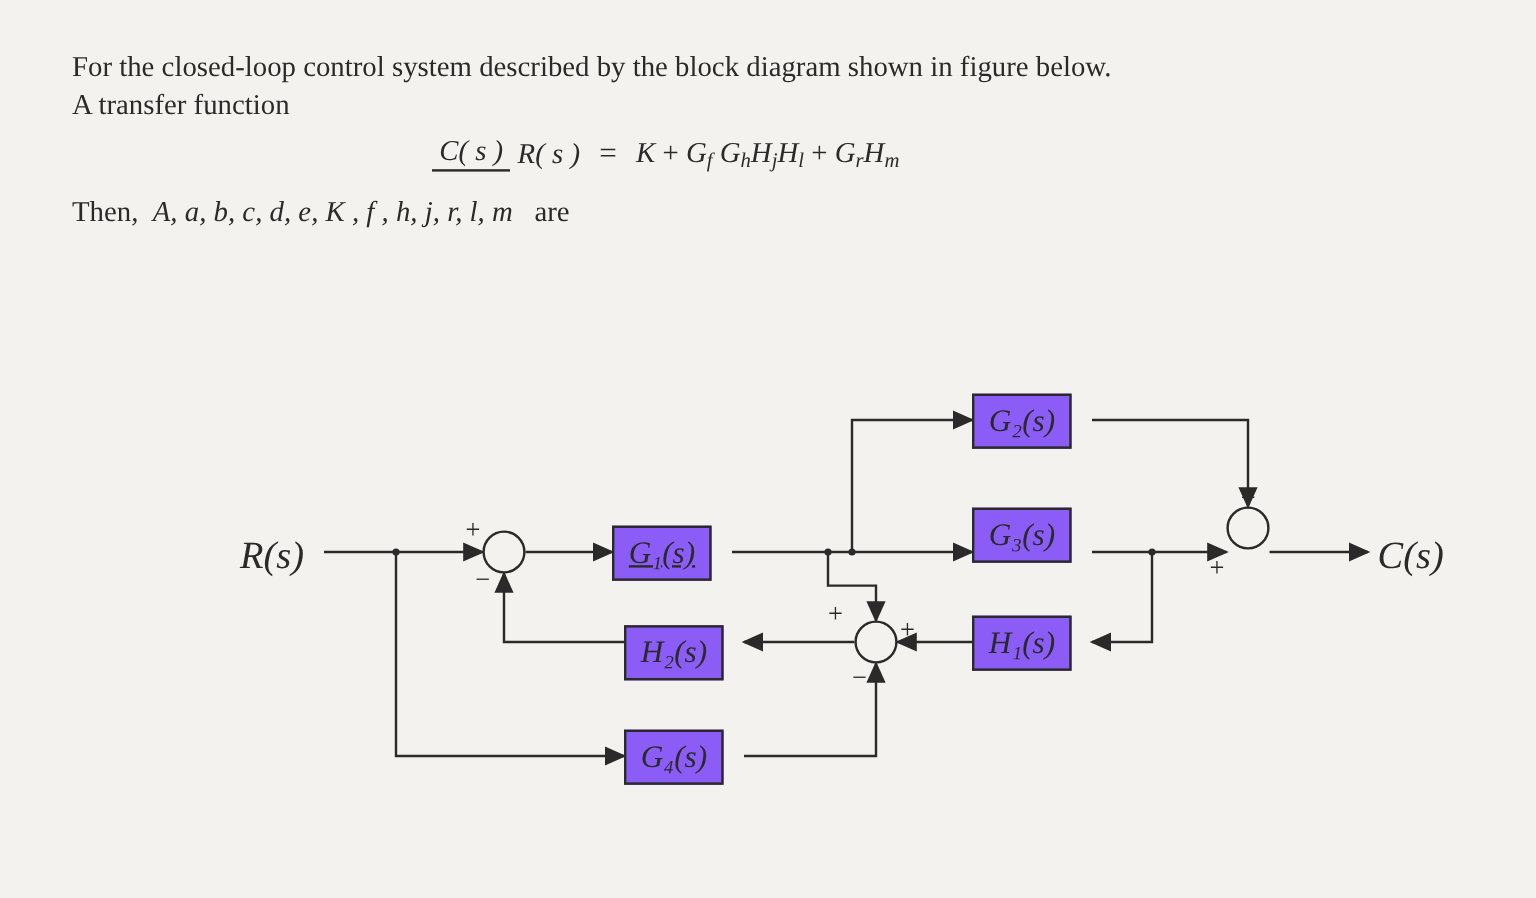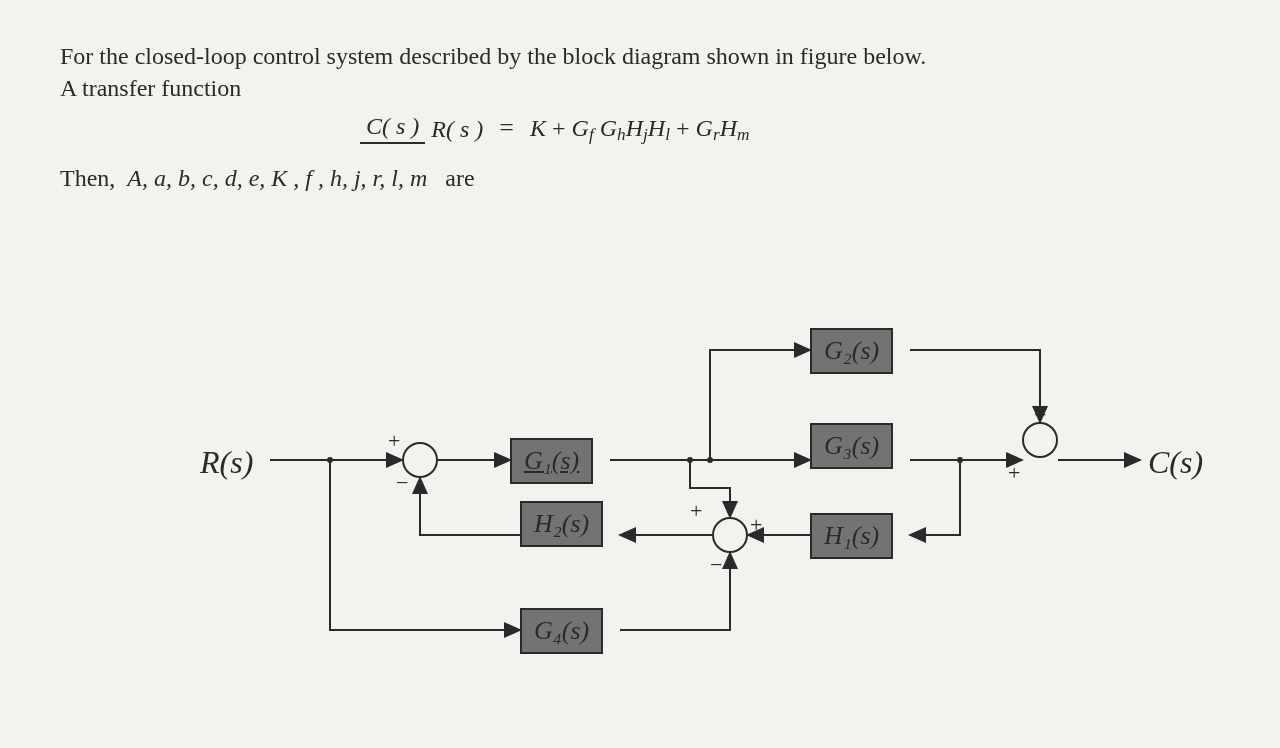--- a/index.html
+++ b/index.html
@@ -18,21 +18,21 @@
     .frac { display: inline-flex; flex-direction: row; align-items: center; line-height: 1.1; }
     .frac .num { border-bottom: 2px solid #2a2a2a; padding: 0 6px 2px; }
     .frac .den { padding: 2px 6px 0; text-align: center; }
     .eq { font-size: 26px; }
     .italic { font-style: italic; }
     .sub { font-size: 0.72em; vertical-align: -0.25em; font-style: italic; }
     .then { margin-top: 18px; }
     .diagram { position: absolute; left: 170px; top: 310px; width: 1020px; height: 400px; }
     .node { position: absolute; }
     .block {
-      border: 2px solid #2a2a2a; background: #737373;
+      border: 2px solid #2a2a2a; background: #8b5cf6;
       padding: 6px 12px; font-size: 26px; font-style: italic;
       text-align: center; white-space: nowrap;
     }
     .sum {
       width: 36px; height: 36px; border: 2px solid #2a2a2a; border-radius: 50%;
       background: #f4f2ee;
     }
     .signal { font-size: 32px; font-style: italic; }
     .sign { font-size: 22px; font-style: normal; }
     svg.wires { position: absolute; left:0; top:0; width:1020px; height:400px; pointer-events:none; }
@@ -122,15 +122,15 @@
 
   <div class="node signal" style="left:978px; top:134px;">C(s)</div>
 
   <div class="node block" style="left:640px; top:203px;">H₁(s)</div>
 
   <div class="node sum" style="left:542px; top:207px;"></div>
   <div class="node sign" style="left:520px; top:188px;">+</div>
   <div class="node sign" style="left:580px; top:202px;">+</div>
   <div class="node sign" style="left:540px; top:242px;">−</div>
 
-  <div class="node block" style="left:350px; top:191px;font-style:italic;">H₂(s)</div>
+  <div class="node block" style="left:350px; top:211px;font-style:italic;">H₂(s)</div>
   <div class="node block" style="left:350px; top:298px;">G₄(s)</div>
 </div>
 
 </body></html>

